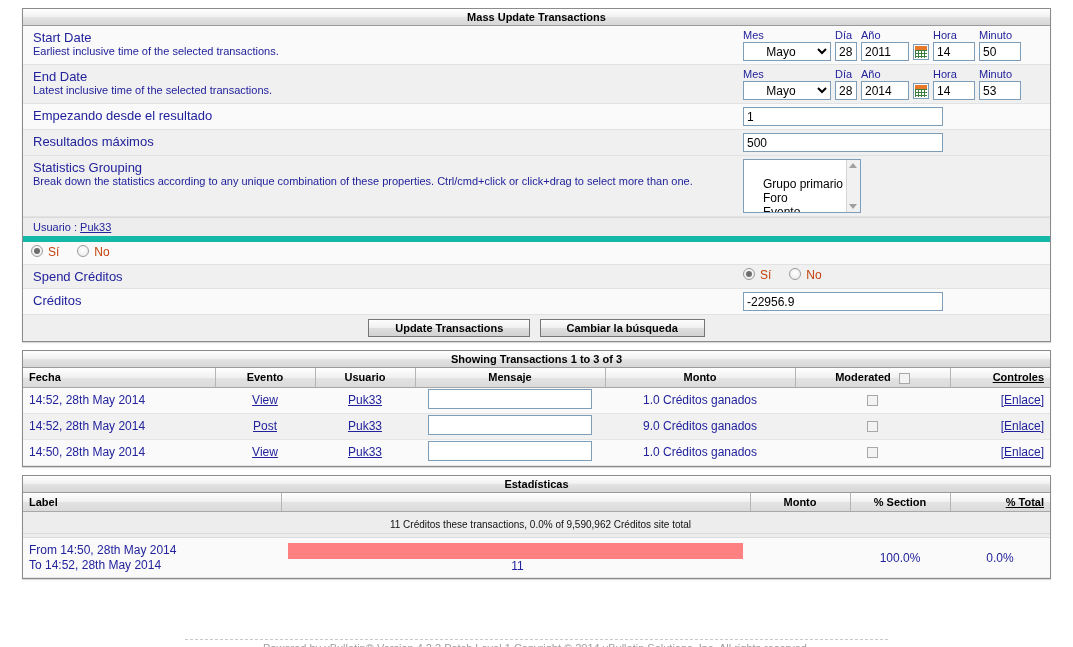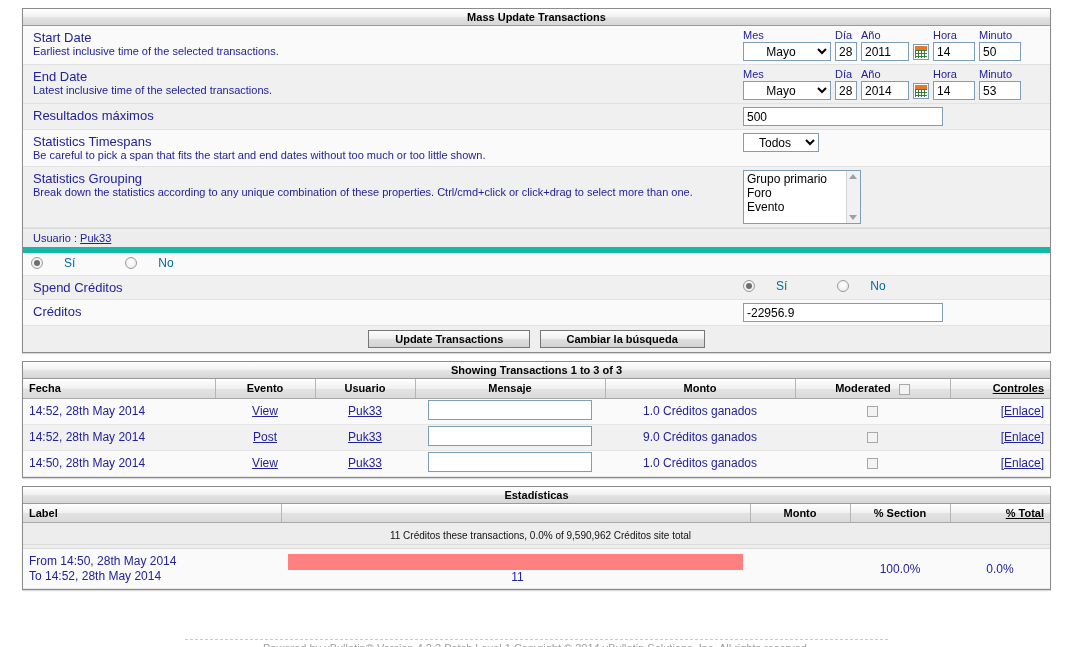--- a/index.html
+++ b/index.html
@@ -84,31 +84,31 @@
       #fff;
     display:block;
   }
 
   .multisel {
     width: 118px; height: 54px;
     border: 1px solid #7E9DB9; background:#fff;
     position: relative; box-sizing: border-box; overflow: hidden;
     cursor: pointer;
   }
-  .multisel ul { list-style:none; margin:0; padding:1px 0 0 3px; }
+  .multisel ul { list-style:none; margin:16px; padding:1px 0 0 3px; }
   .multisel li { font-size:12px; color:#000; line-height:14px; white-space:nowrap; }
   .ms-scroll {
     position:absolute; right:0; top:0; bottom:0; width:13px;
     background:#F1F1F1; border-left:1px solid #D4D4D4;
   }
   .ms-arrow { position:absolute; left:2px; width:0; height:0; }
   .ms-up   { top:3px;    border-left:4px solid transparent; border-right:4px solid transparent; border-bottom:5px solid #A0A0A0; }
   .ms-down { bottom:3px; border-left:4px solid transparent; border-right:4px solid transparent; border-top:5px solid #A0A0A0; }
 
-  .radiorow { display:flex; align-items:center; gap:21px; font-size:12px; color:#0369a1; }
+  .radiorow { display:flex; align-items:flex-start; gap:5px; font-size:12px; color:#c2410c; }
   .radiorow .gap { width: 8px; }
   .rb {
     width:12px; height:12px; border-radius:50%;
     border:1px solid #9A9A9A;
     background: radial-gradient(circle at 50% 40%,#ffffff 0%,#E8E8E8 100%);
     display:inline-block; position:relative; box-sizing:border-box; cursor:pointer;
   }
   .rb.on::after {
     content:''; position:absolute; left:2px; top:2px; width:6px; height:6px;
     border-radius:50%; background:#6E6E6E;
@@ -252,41 +252,38 @@
             <input class="txt d-hora" value="14" style="">
           </div>
           <div class="dcell">
             <span class="dcap">Minuto</span>
             <input class="txt d-min" value="53" style="">
           </div>
         </div>
       </div>
     </div>
 
+    <div class="frow">
+      <div class="lbl">
+        <div class="ftitle">Empezando desde el resultado</div>
+      </div>
+      <div class="ctl">
+        <input class="txt wide" value="1" style="">
+      </div>
+    </div>
 
     <div class="frow alt">
       <div class="lbl">
         <div class="ftitle">Resultados máximos</div>
       </div>
       <div class="ctl">
         <input class="txt wide" value="500" style="">
       </div>
     </div>
 
-    <div class="frow">
-      <div class="lbl">
-        <div class="ftitle">Statistics Timespans</div>
-        <div class="fdesc">Be careful to pick a span that fits the start and end dates without too much or too little shown.</div>
-      </div>
-      <div class="ctl">
-        <select class="sel" style="width:76px;">
-          <option>Todos</option>
-        </select>
-      </div>
-    </div>
 
     <div class="frow alt">
       <div class="lbl">
         <div class="ftitle">Statistics Grouping</div>
         <div class="fdesc">Break down the statistics according to any unique combination of these properties. Ctrl/cmd+click or click+drag to select more than one.</div>
       </div>
       <div class="ctl">
         <div class="multisel">
           <ul>
             <li>Grupo primario</li>

